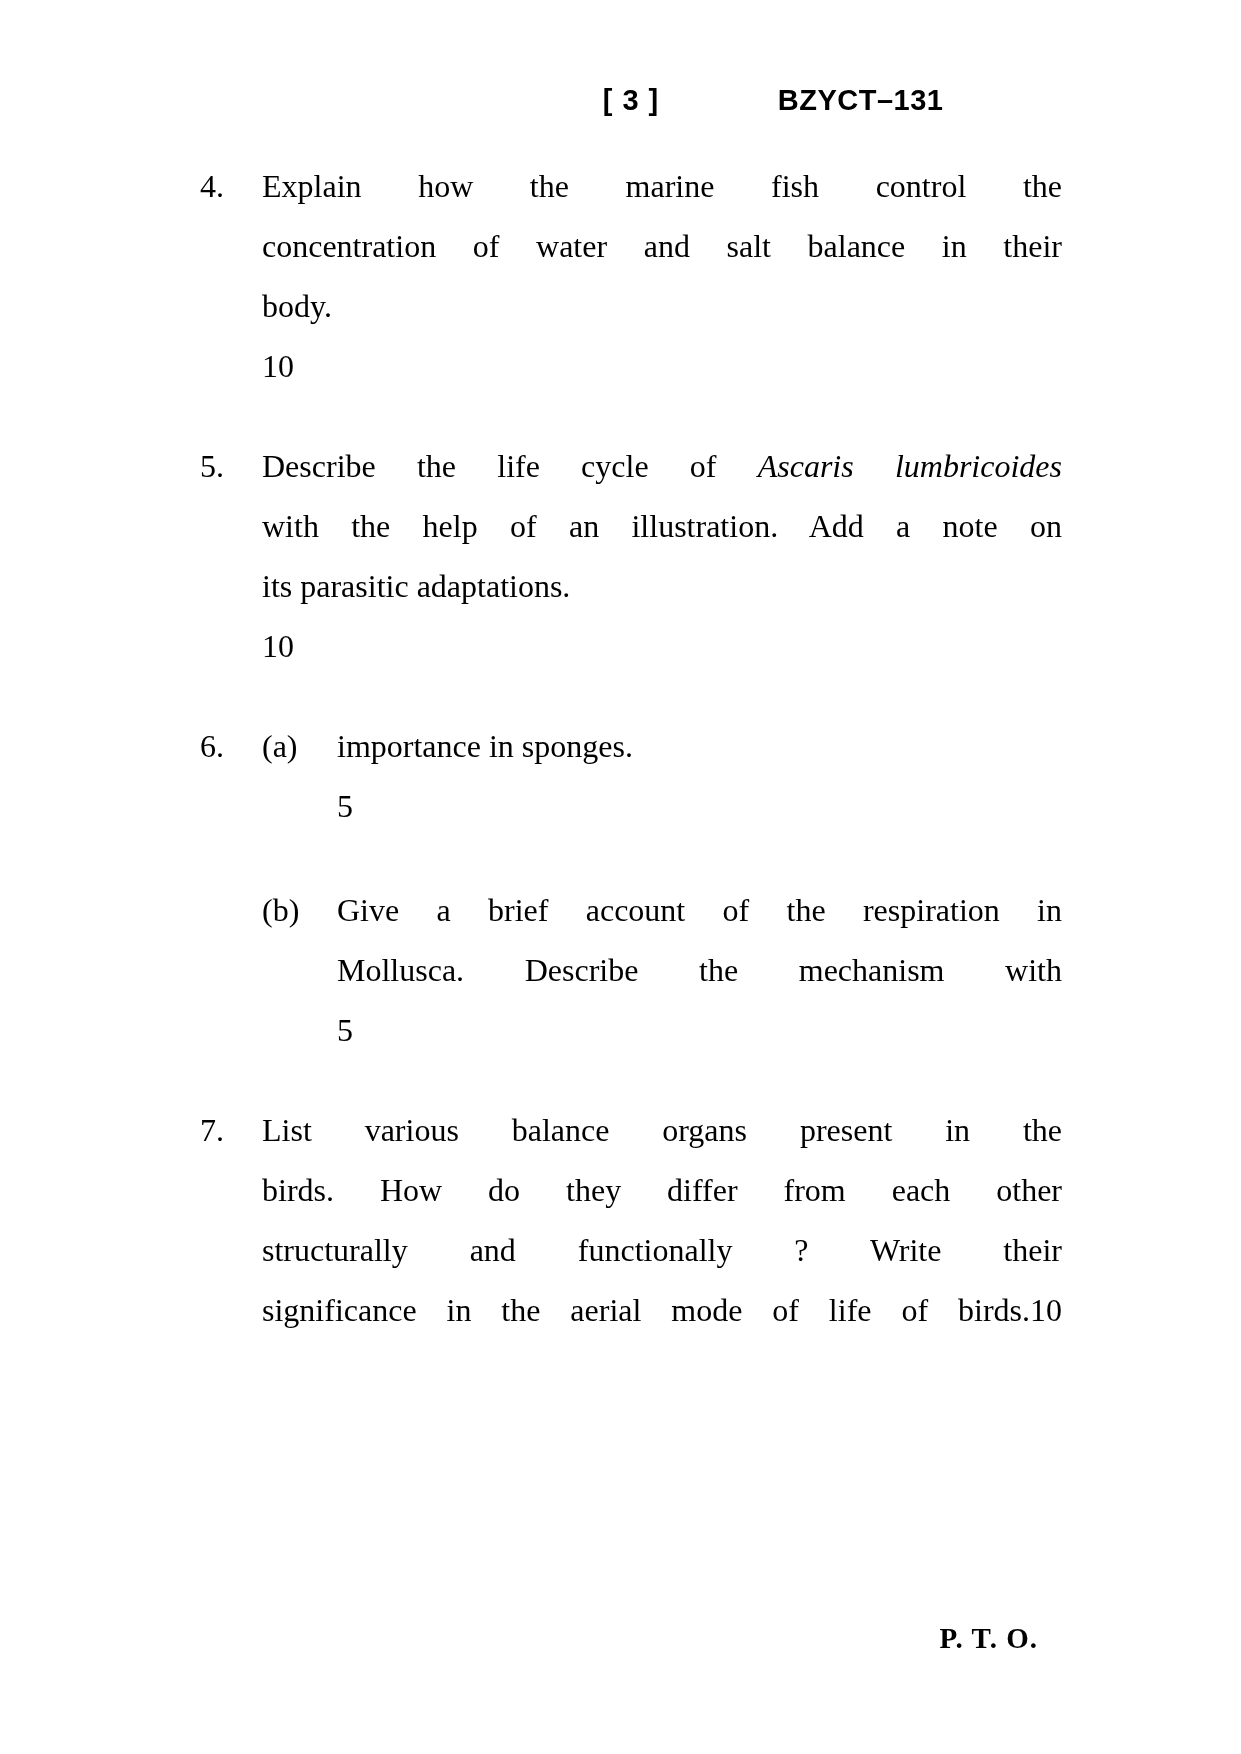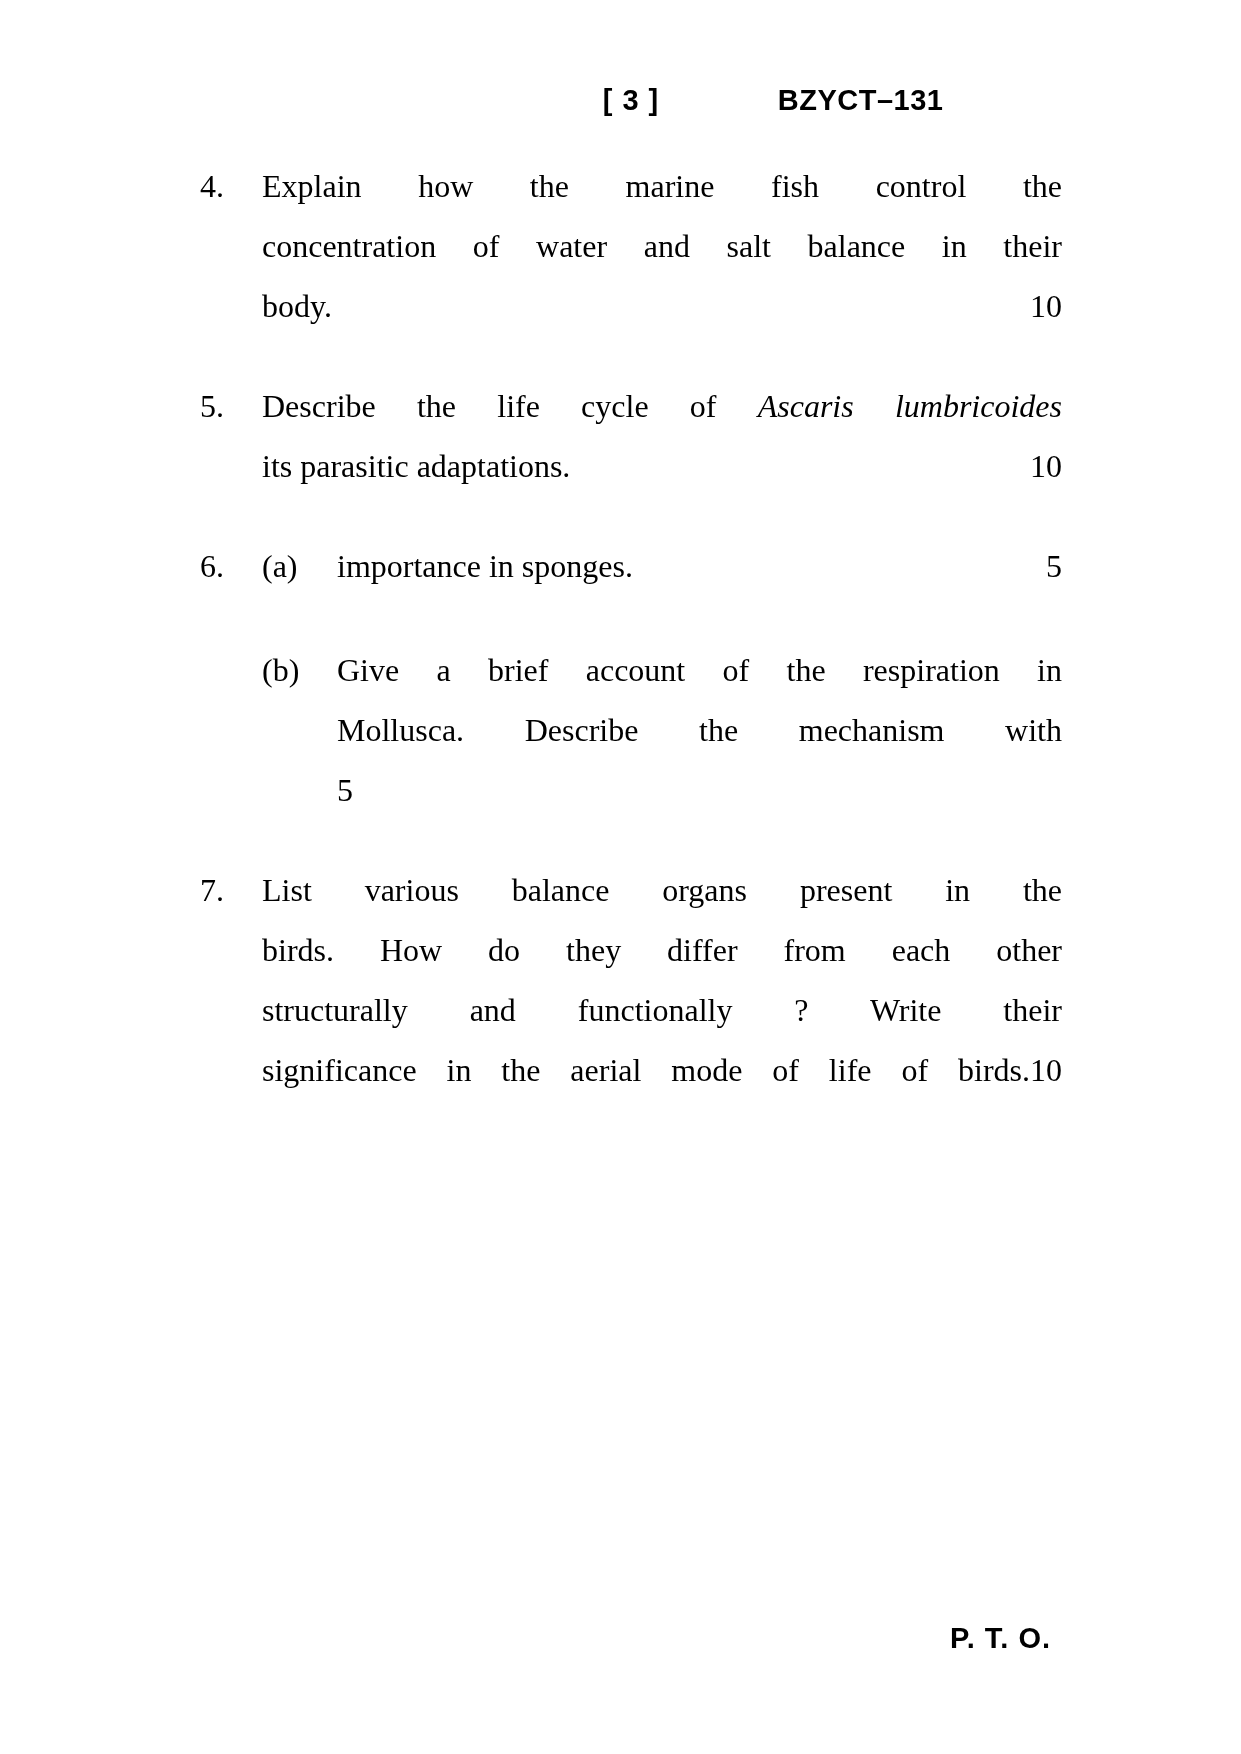--- a/index.html
+++ b/index.html
@@ -39,33 +39,34 @@
   .line {
     text-align: justify;
     text-align-last: justify;
     -moz-text-align-last: justify;
   }
   .line.last {
     display: flex;
     justify-content: space-between;
     text-align: left;
     text-align-last: auto;
+    flex-direction: column;
   }
   .line .species { font-style: italic; }
 
   .part { display: flex; margin-bottom: 44px; }
   .part:last-child { margin-bottom: 0; }
   .part-label { width: 75px; flex: none; }
   .part-body { flex: 1; min-width: 0; }
 
   .footer {
     position: absolute;
     top: 1622px;
-    right: 190px;
-    font-family: Liberation Sans, sans-serif;
+    right: 203px;
+    font-family: Liberation Serif, serif;
     font-weight: bold;
     font-size: 29px;
     letter-spacing: 1px;
   }
 </style>
 </head>
 <body>
 
 <div class="page">
 
@@ -84,20 +85,21 @@
         <span>body.</span>
         <span class="marks">10</span>
       </div>
     </div>
   </div>
 
   <div class="question">
     <div class="qnum">5.</div>
     <div class="qbody">
       <div class="line"><span>Describe the life cycle of </span><span class="species">Ascaris lumbricoides</span></div>
+      <div class="line">with the help of an illustration. Add a note on</div>
       <div class="line last">
         <span>its parasitic adaptations.</span>
         <span class="marks">10</span>
       </div>
     </div>
   </div>
 
   <div class="question">
     <div class="qnum">6.</div>
     <div class="qbody">

